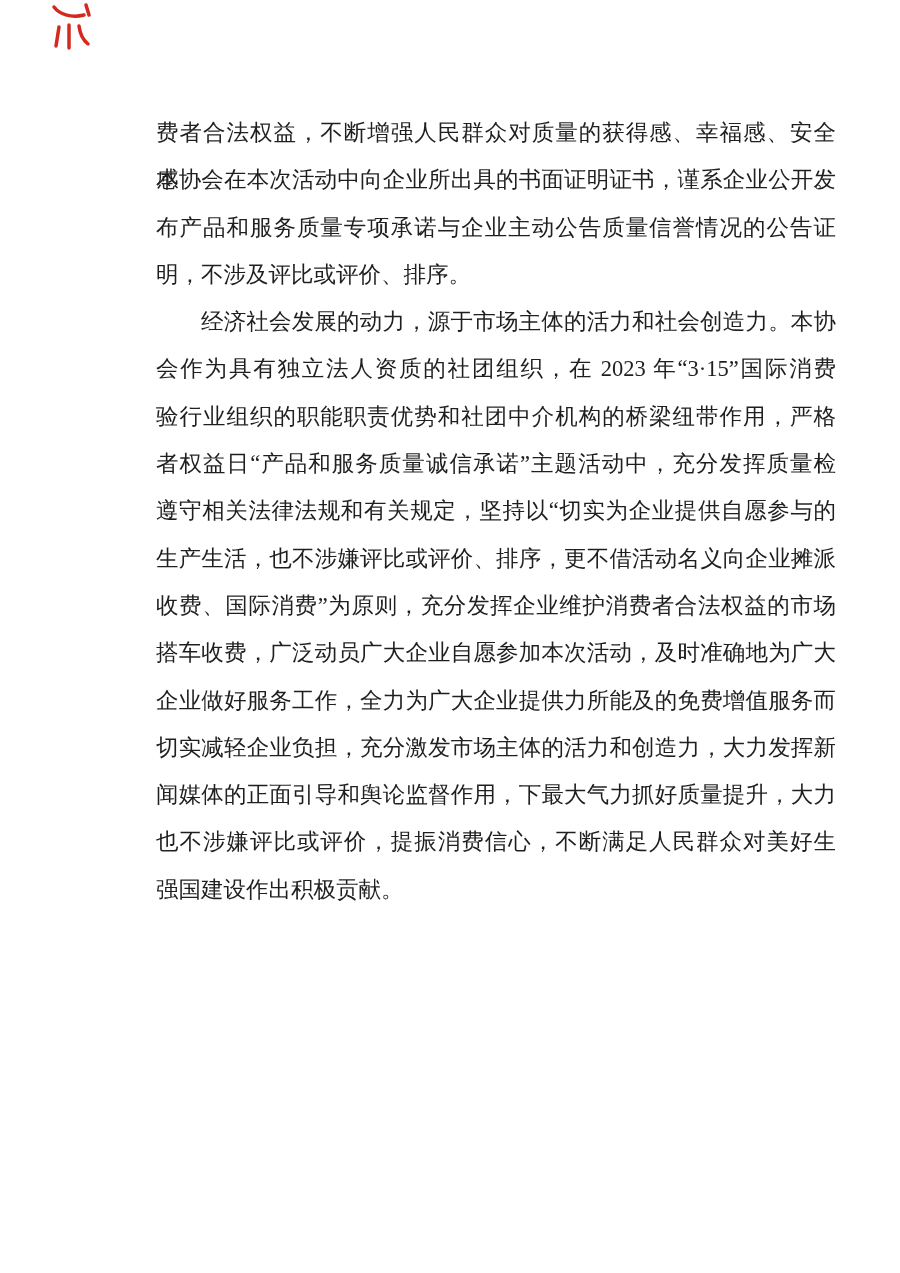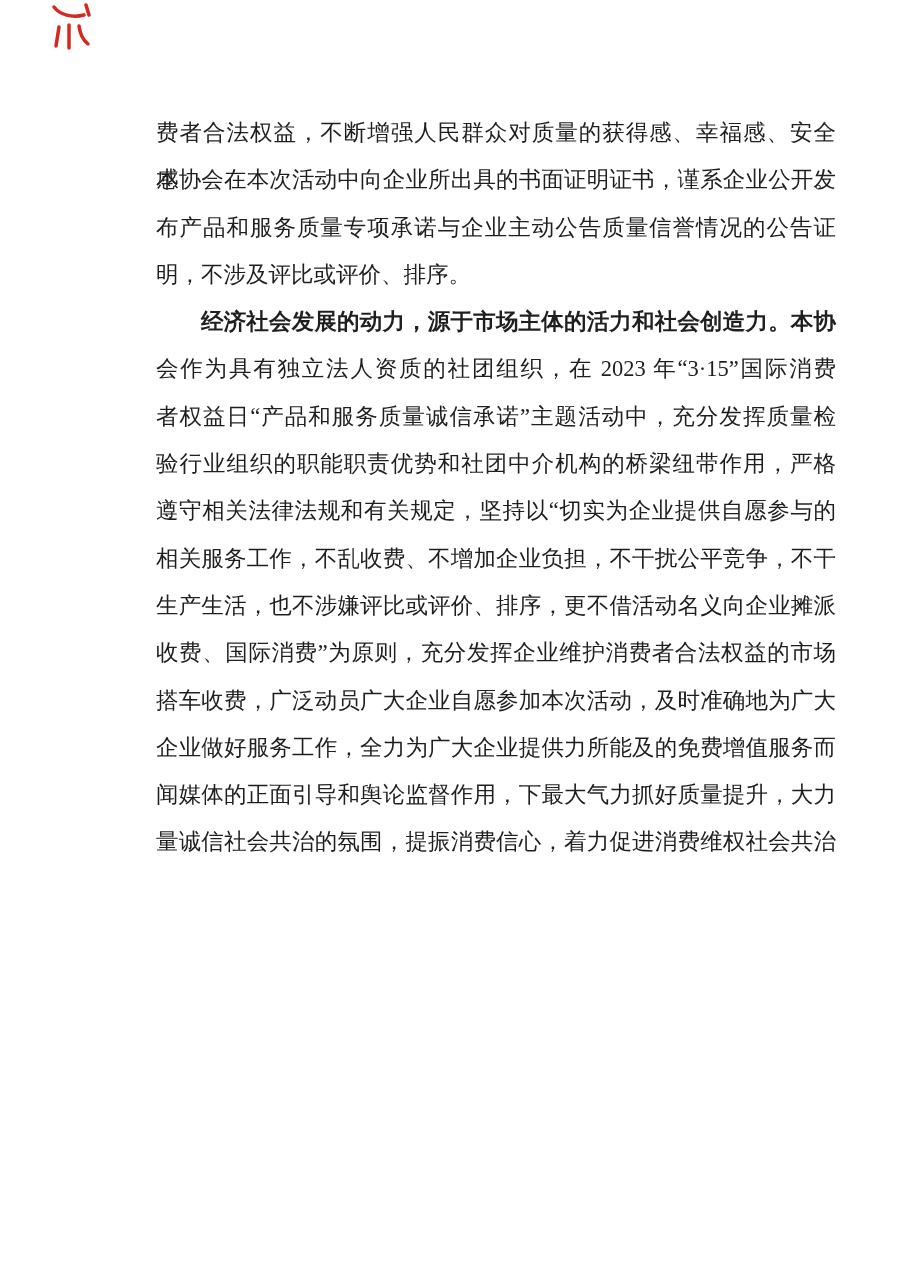--- a/index.html
+++ b/index.html
@@ -38,21 +38,20 @@
     text-align-last: justify;
     -moz-text-align-last: justify;
   }
   .para .line.last {
     text-align: center;
     text-align-last: left;
     -moz-text-align-last: left;
   }
   .para[data-name="paragraph-2"] .line.first {
     text-indent: 45px;
-    font-weight: bold;
   }
   .page-number {
     position: absolute;
     right: 108px;
     top: 1148px;
     font-size: 21px;
     line-height: 32px;
     color: #2a2a2a;
     letter-spacing: 1px;
   }
@@ -75,28 +74,29 @@
   <div class="text-block" data-name="body-text" style="color: rgb(31, 31, 31);">
     <div class="para" data-name="paragraph-1">
         <div class="line first" data-name="text-line">费者合法权益，不断增强人民群众对质量的获得感、幸福感、安全感。</div>
         <div class="line" data-name="text-line">本协会在本次活动中向企业所出具的书面证明证书，谨系企业公开发</div>
         <div class="line" data-name="text-line">布产品和服务质量专项承诺与企业主动公告质量信誉情况的公告证</div>
         <div class="line last" data-name="text-line">明，不涉及评比或评价、排序。</div>
       </div>
     <div class="para" data-name="paragraph-2">
         <div class="line first" data-name="text-line">经济社会发展的动力，源于市场主体的活力和社会创造力。本协</div>
         <div class="line" data-name="text-line">会作为具有独立法人资质的社团组织，在 2023 年“3·15”国际消费</div>
+        <div class="line" data-name="text-line">验行业组织的职能职责优势和社团中介机构的桥梁纽带作用，严格</div>
         <div class="line" data-name="text-line">者权益日“产品和服务质量诚信承诺”主题活动中，充分发挥质量检</div>
-        <div class="line" data-name="text-line">验行业组织的职能职责优势和社团中介机构的桥梁纽带作用，严格</div>
         <div class="line" data-name="text-line">遵守相关法律法规和有关规定，坚持以“切实为企业提供自愿参与的</div>
-        <div class="line" data-name="text-line">相关服务工作，不乱收费、不增加企业负担，不干扰公平竞争，不干</div>
         <div class="line" data-name="text-line">生产生活，也不涉嫌评比或评价、排序，更不借活动名义向企业摊派</div>
         <div class="line" data-name="text-line">收费、国际消费”为原则，充分发挥企业维护消费者合法权益的市场</div>
         <div class="line" data-name="text-line">搭车收费，广泛动员广大企业自愿参加本次活动，及时准确地为广大</div>
         <div class="line" data-name="text-line">企业做好服务工作，全力为广大企业提供力所能及的免费增值服务而</div>
+        <div class="line" data-name="text-line">切实减轻企业负担，充分激发市场主体的活力和创造力，大力发挥新</div>
         <div class="line" data-name="text-line">闻媒体的正面引导和舆论监督作用，下最大气力抓好质量提升，大力</div>
-        <div class="line" data-name="text-line">量诚信社会共治的氛围，提振消费信心，着力促进消费维权社会共治</div>
+        <div class="line" data-name="text-line">也不涉嫌评比或评价，提振消费信心，不断满足人民群众对美好生</div>
+        <div class="line last" data-name="text-line">强国建设作出积极贡献。</div>
       </div>
   </div>
 
   <div class="page-number" data-name="page-number">— 9 —</div>
 
 </div>
 
 </body></html>

